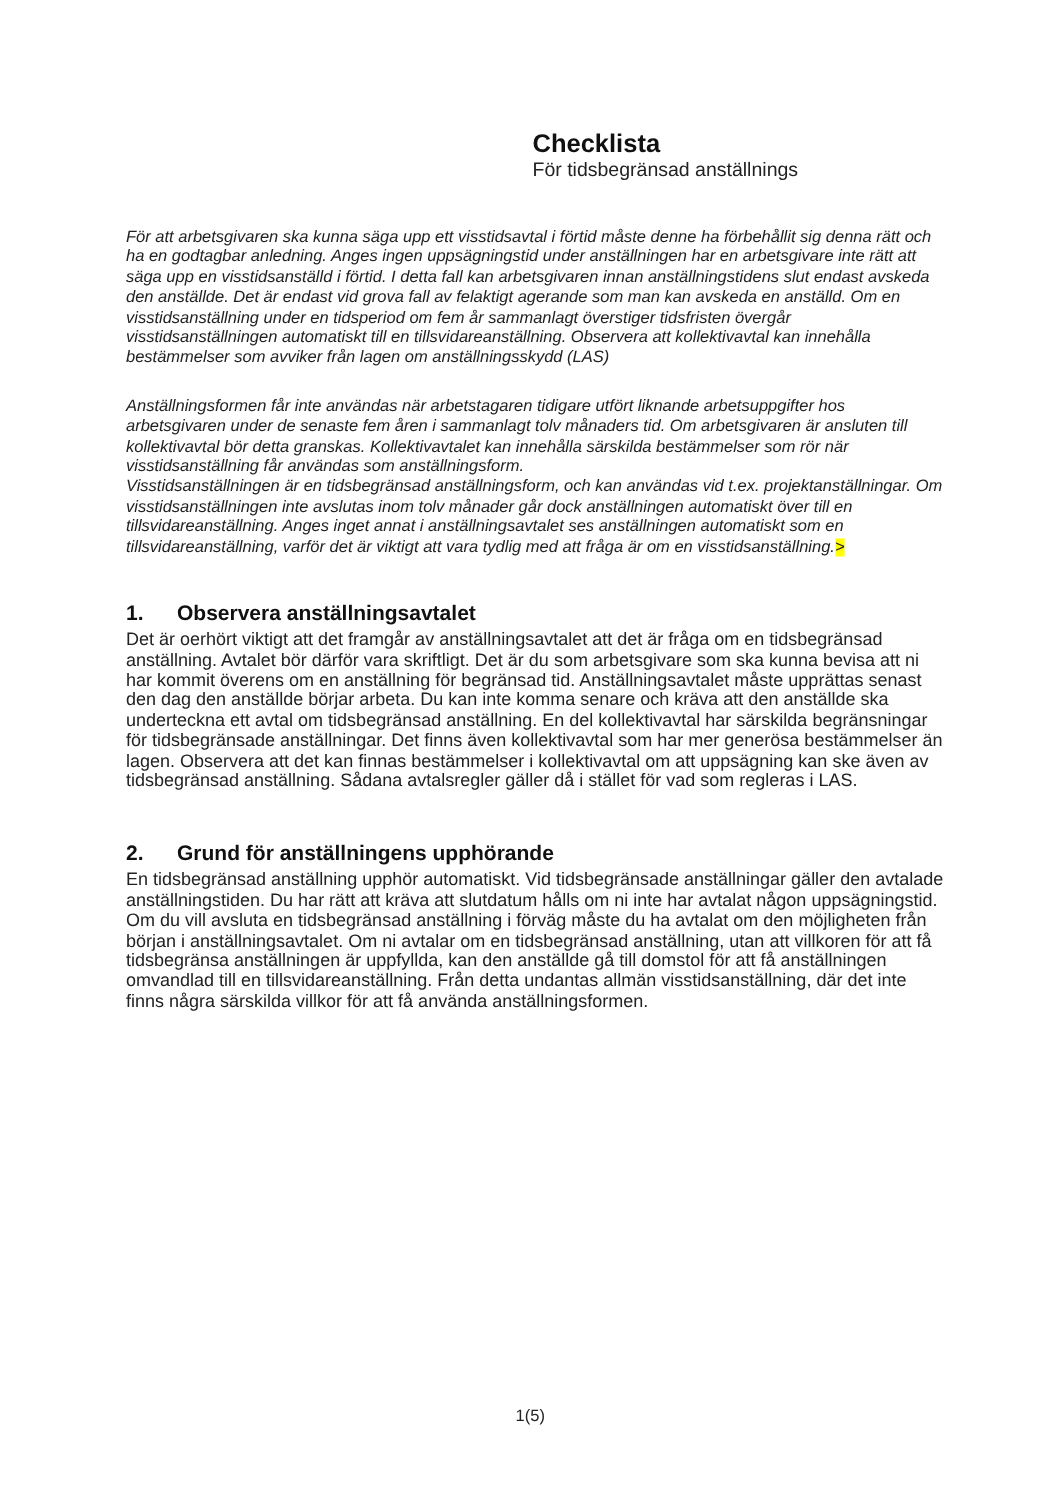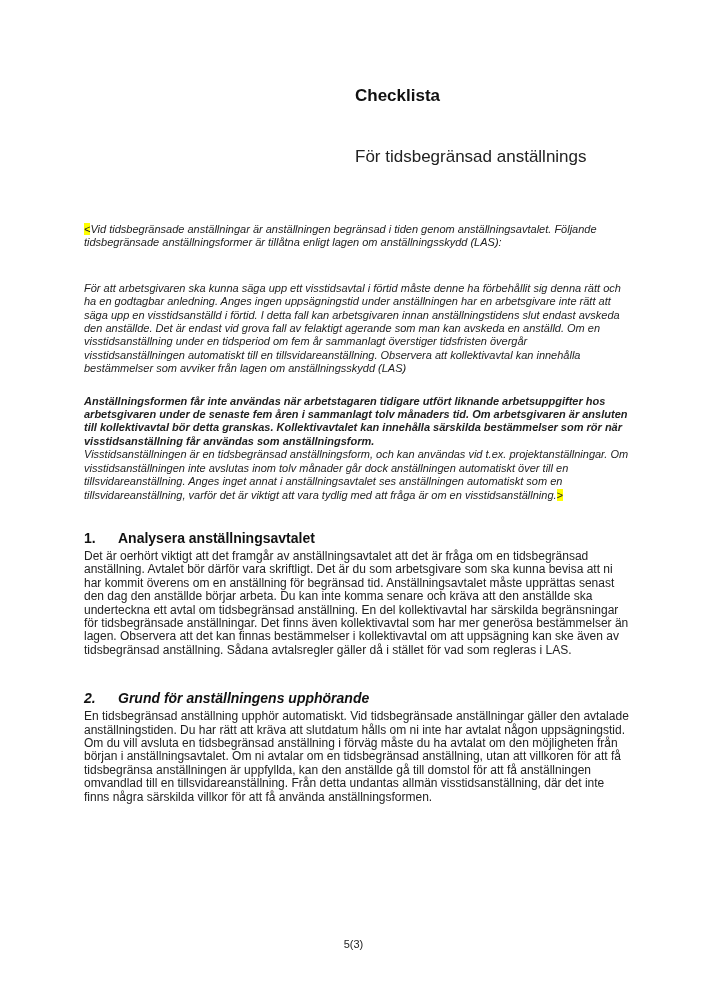--- a/index.html
+++ b/index.html
@@ -20,34 +20,33 @@
   .title-block {
     margin-left: 271px;
   }
   .doc-title {
     font-size: 17px;
     font-weight: 700;
     line-height: 19px;
     color: #111111;
   }
   .doc-subtitle {
-    font-size: 17px;
+    font-size: 13px;
     line-height: 15px;
     color: #222222;
-    margin-top: 44px;
   }
   p.intro {
     font-size: 11px;
     line-height: 13.4px;
     font-style: italic;
     color: #222222;
   }
   .intro-p1 { margin-top: 59px; }
   .intro-p2 { margin-top: 32px; }
-  .intro-p3 { margin-top: 19px; font-weight: bold; }
+  .intro-p3 { margin-top: 19px; }
   .intro-p4 { }
   ul.bullets {
     margin-top: 14px;
     padding-left: 34px;
     list-style: disc outside;
     font-size: 11px;
     line-height: 13.4px;
     font-style: italic;
     color: #222222;
   }
@@ -57,21 +56,21 @@
     padding: 0;
   }
   h2.section-heading {
     font-size: 14px;
     font-weight: 700;
     line-height: 18px;
     color: #111111;
     margin-bottom: 3px;
   }
   .sec1 h2.section-heading { margin-top: 27px; }
-  .sec2 h2.section-heading { margin-top: 32px; font-style: italic; }
+  .sec2 h2.section-heading { margin-top: 32px; }
   .sec-num {
     display: inline-block;
     width: 34px;
   }
   p.section-body {
     font-size: 12px;
     line-height: 13.4px;
     color: #222222;
   }
   .page-footer {
@@ -88,37 +87,36 @@
 <body>
 
 <div class="page">
   <div class="content">
 
     <header class="title-block">
       <div class="doc-title">Checklista</div>
       <div class="doc-subtitle">För tidsbegränsad anställnings</div>
     </header>
 
-    <p class="intro intro-p1"><mark class="hl">&lt;</mark><span>Vid tidsbegränsade anställningar är anställningen begränsad i tiden genom anställningsavtalet. Följande tidsbegränsade anställningsformer är tillåtna enligt lagen om anställningsskydd (LAS):</span></p>
 
 
     <p class="intro intro-p2">För att arbetsgivaren ska kunna säga upp ett visstidsavtal i förtid måste denne ha förbehållit sig denna rätt och ha en godtagbar anledning. Anges ingen uppsägningstid under anställningen har en arbetsgivare inte rätt att säga upp en visstidsanställd i förtid. I detta fall kan arbetsgivaren innan anställningstidens slut endast avskeda den anställde. Det är endast vid grova fall av felaktigt agerande som man kan avskeda en anställd. Om en visstidsanställning under en tidsperiod om fem år sammanlagt överstiger tidsfristen övergår visstidsanställningen automatiskt till en tillsvidareanställning. Observera att kollektivavtal kan innehålla bestämmelser som avviker från lagen om anställningsskydd (LAS)</p>
 
     <p class="intro intro-p3">Anställningsformen får inte användas när arbetstagaren tidigare utfört liknande arbetsuppgifter hos arbetsgivaren under de senaste fem åren i sammanlagt tolv månaders tid. Om arbetsgivaren är ansluten till kollektivavtal bör detta granskas. Kollektivavtalet kan innehålla särskilda bestämmelser som rör när visstidsanställning får användas som anställningsform.</p>
 
     <p class="intro intro-p4"><span>Visstidsanställningen är en tidsbegränsad anställningsform, och kan användas vid t.ex. projektanställningar. Om visstidsanställningen inte avslutas inom tolv månader går dock anställningen automatiskt över till en tillsvidareanställning. Anges inget annat i anställningsavtalet ses anställningen automatiskt som en tillsvidareanställning, varför det är viktigt att vara tydlig med att fråga är om en visstidsanställning.</span><mark class="hl">&gt;</mark></p>
 
     <section class="sec1">
-      <h2 class="section-heading"><span class="sec-num">1.</span><span>Analysera anställningsavtalet</span></h2>
+      <h2 class="section-heading"><span class="sec-num">1.</span><span>Observera anställningsavtalet</span></h2>
       <p class="section-body">Det är oerhört viktigt att det framgår av anställningsavtalet att det är fråga om en tidsbegränsad anställning. Avtalet bör därför vara skriftligt. Det är du som arbetsgivare som ska kunna bevisa att ni har kommit överens om en anställning för begränsad tid. Anställningsavtalet måste upprättas senast den dag den anställde börjar arbeta. Du kan inte komma senare och kräva att den anställde ska underteckna ett avtal om tidsbegränsad anställning. En del kollektivavtal har särskilda begränsningar för tidsbegränsade anställningar. Det finns även kollektivavtal som har mer generösa bestämmelser än lagen. Observera att det kan finnas bestämmelser i kollektivavtal om att uppsägning kan ske även av tidsbegränsad anställning. Sådana avtalsregler gäller då i stället för vad som regleras i LAS.</p>
     </section>
 
     <section class="sec2">
       <h2 class="section-heading"><span class="sec-num">2.</span><span>Grund för anställningens upphörande</span></h2>
       <p class="section-body">En tidsbegränsad anställning upphör automatiskt. Vid tidsbegränsade anställningar gäller den avtalade anställningstiden. Du har rätt att kräva att slutdatum hålls om ni inte har avtalat någon uppsägningstid. Om du vill avsluta en tidsbegränsad anställning i förväg måste du ha avtalat om den möjligheten från början i anställningsavtalet. Om ni avtalar om en tidsbegränsad anställning, utan att villkoren för att få tidsbegränsa anställningen är uppfyllda, kan den anställde gå till domstol för att få anställningen omvandlad till en tillsvidareanställning. Från detta undantas allmän visstidsanställning, där det inte finns några särskilda villkor för att få använda anställningsformen.</p>
     </section>
 
   </div>
 
   <footer class="page-footer">
-    <span>5(3)</span>
+    <span>1(5)</span>
   </footer>
 </div>
 
 </body></html>

